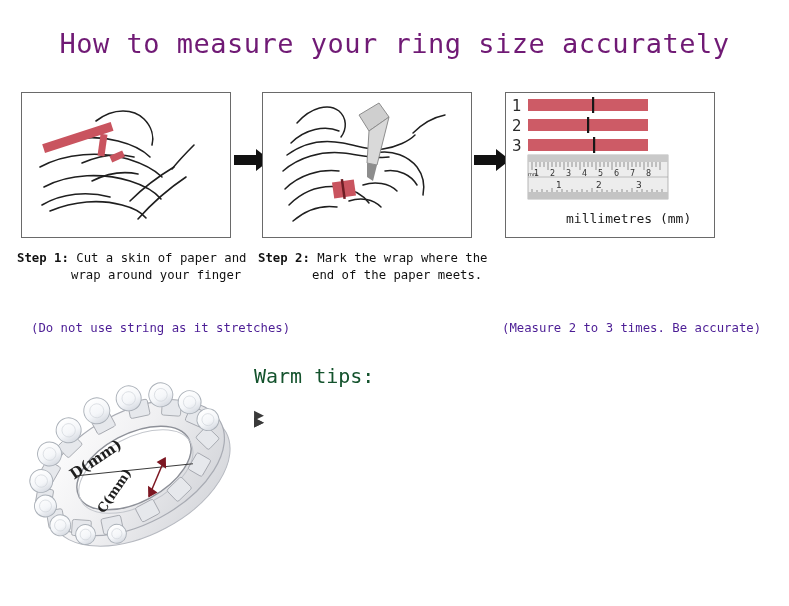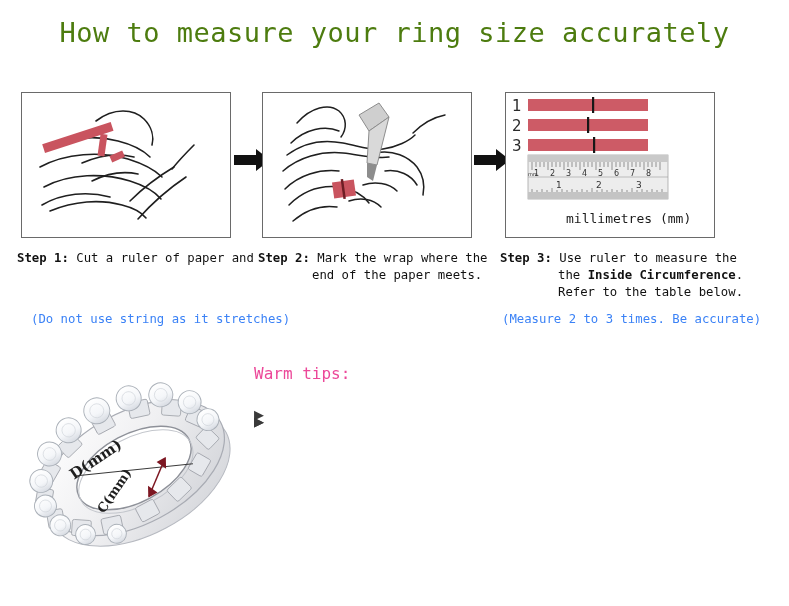--- a/index.html
+++ b/index.html
@@ -7,25 +7,25 @@
     width:789px;height:606px;
     background:#ffffff;
     font-family:"DejaVu Sans Mono", monospace;
     overflow:hidden;
     position:relative;
   }
   .page{position:relative;width:789px;height:606px;}
 
   
   .title{
-    position:absolute;left:0;top:17px;width:789px;
+    position:absolute;left:0;top:28px;width:789px;
     text-align:center;
     font-family:"DejaVu Sans Mono", monospace;
     font-size:27px;letter-spacing:.5px;
-    color:#4d7c0f;
+    color:#701a75;
     white-space:nowrap;
   }
 
   
   .panel{
     position:absolute;top:92px;height:146px;width:210px;
     border:1.5px solid #6a6a6a;background:#fff;
     box-sizing:border-box;overflow:hidden;
   }
   #panel1{left:21px;}
@@ -48,33 +48,33 @@
   #cap2{left:258px;top:250px;width:240px;}
   #cap3{left:500px;top:250px;width:270px;}
   .caption .lead{font-weight:bold;}
   .caption .ln2,.caption .ln3{display:block;padding-left:54px;}
   #cap3 .ln2,#cap3 .ln3{padding-left:58px;}
   .caption b{font-weight:bold;}
 
   .note{
     position:absolute;
     font-family:"DejaVu Sans Mono", monospace;
-    font-size:12.3px;color:#3b82f6;
+    font-size:12.3px;color:#4c1d95;margin-top:9px;
   }
   #note1{left:31px;top:312px;}
   #note3{left:502px;top:312px;}
 
   
   .ring-wrap{position:absolute;left:16px;top:352px;width:236px;height:232px;}
 
   
   .tips-title{
     position:absolute;left:254px;top:364px;
     font-family:"DejaVu Sans Mono", monospace;
-    font-size:16px;color:#ec4899;
+    font-size:20px;color:#14532d;
   }
   .tips{position:absolute;left:254px;top:400px;width:520px;}
   .tip{
     position:relative;
     padding-left:22px;
     margin-bottom:7px;
     font-family:"DejaVu Sans", sans-serif;
     font-size:15.2px;
     line-height:30px;
     color:#5d5d5d;
@@ -261,35 +261,30 @@
             <line x1="151" y1="97" x2="151" y2="99"></line>
           <line x1="156" y1="96" x2="156" y2="99"></line>
         </g>
       </g>
       <text x="60" y="130" font-family="DejaVu Sans Mono, monospace" font-size="13" fill="#1a1a1a">millimetres (mm)</text>
     </svg>
   </div>
 
   <div class="caption" id="cap1">
     <span class="lead">Step 1:</span>
-    <span>Cut a ruler of paper and</span>
+    <span>Cut a skin of paper and</span>
+    <span class="ln2">wrap around your finger</span>
   </div>
 
   <div class="caption" id="cap2">
     <span class="lead">Step 2:</span>
     <span>Mark the wrap where the</span>
     <span class="ln2">end of the paper meets.</span>
   </div>
 
-  <div class="caption" id="cap3">
-    <span class="lead">Step 3:</span>
-    <span>Use ruler to measure the</span>
-    <span class="ln2"><span>the </span><b>Inside Circumference</b><span>.</span></span>
-    <span class="ln3">Refer to the table below.</span>
-  </div>
 
   <div class="note" id="note1">(Do not use string as it stretches)</div>
   <div class="note" id="note3">(Measure 2 to 3 times. Be accurate)</div>
 
   <div class="ring-wrap">
     <svg width="236" height="232" viewBox="0 0 236 232">
       <defs>
         <linearGradient id="gmetal" x1="0" y1="0" x2="1" y2="1">
           <stop offset="0%" stop-color="#ffffff"></stop>
           <stop offset="45%" stop-color="#f0f0f2"></stop>

